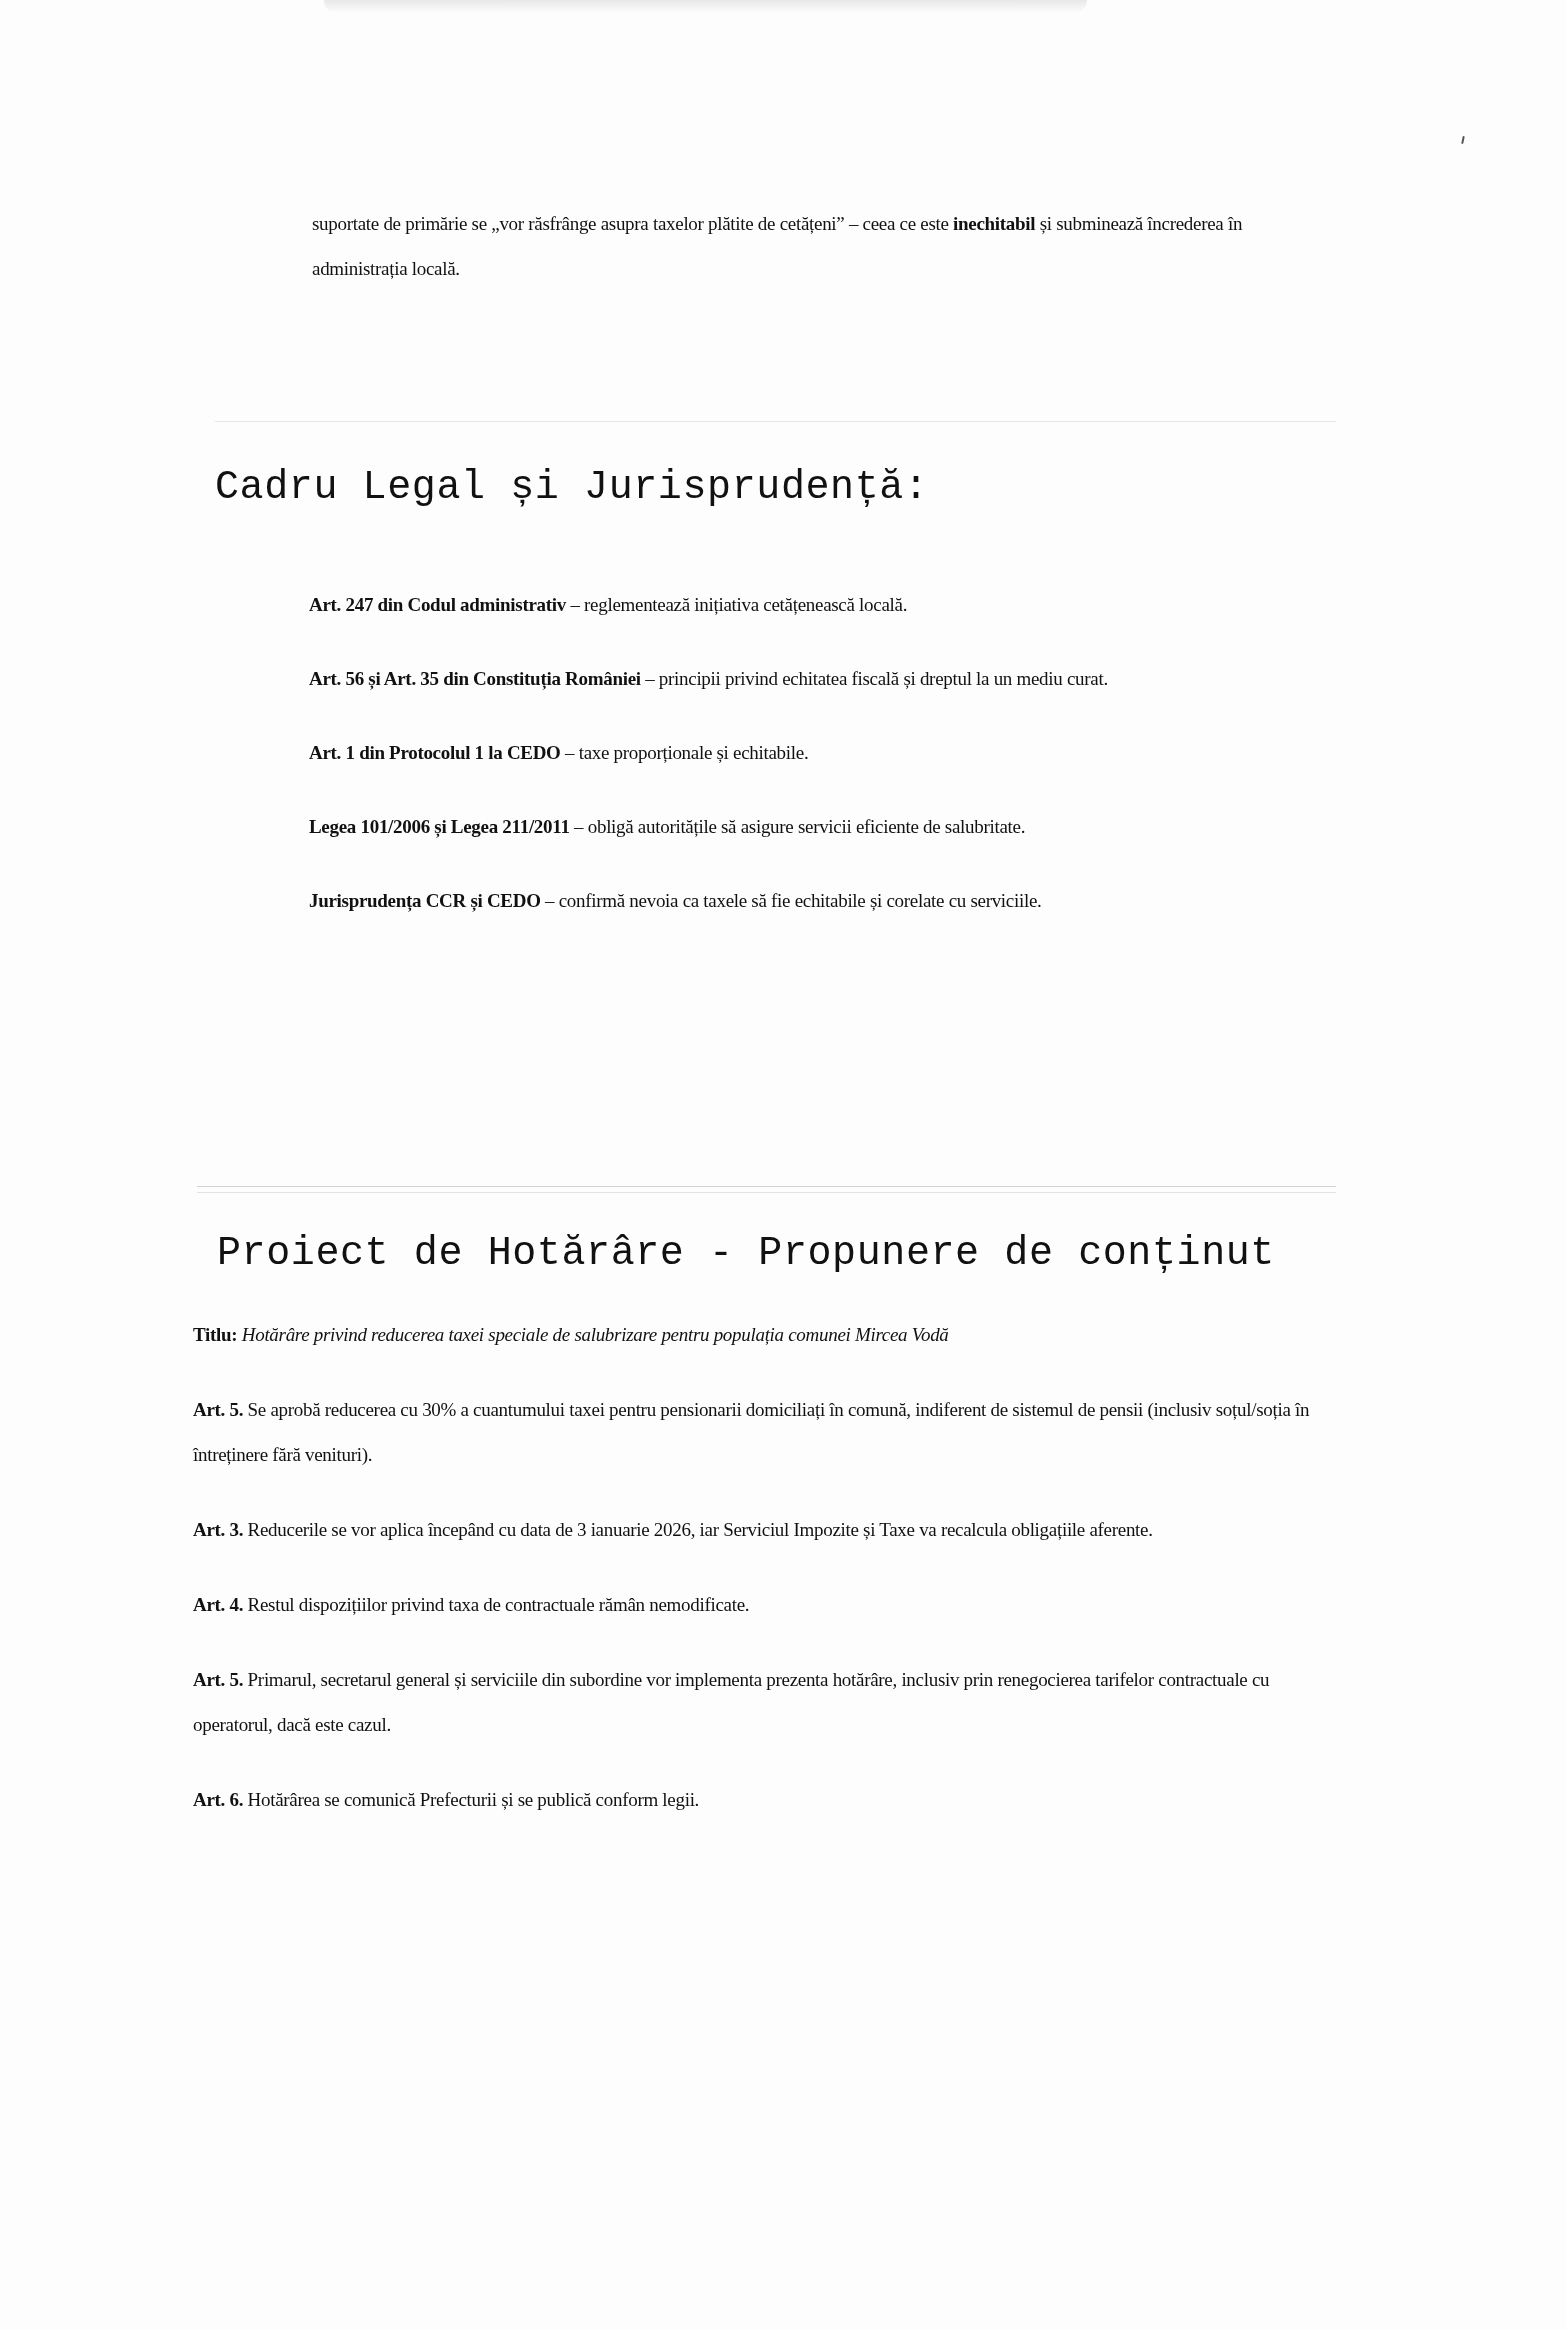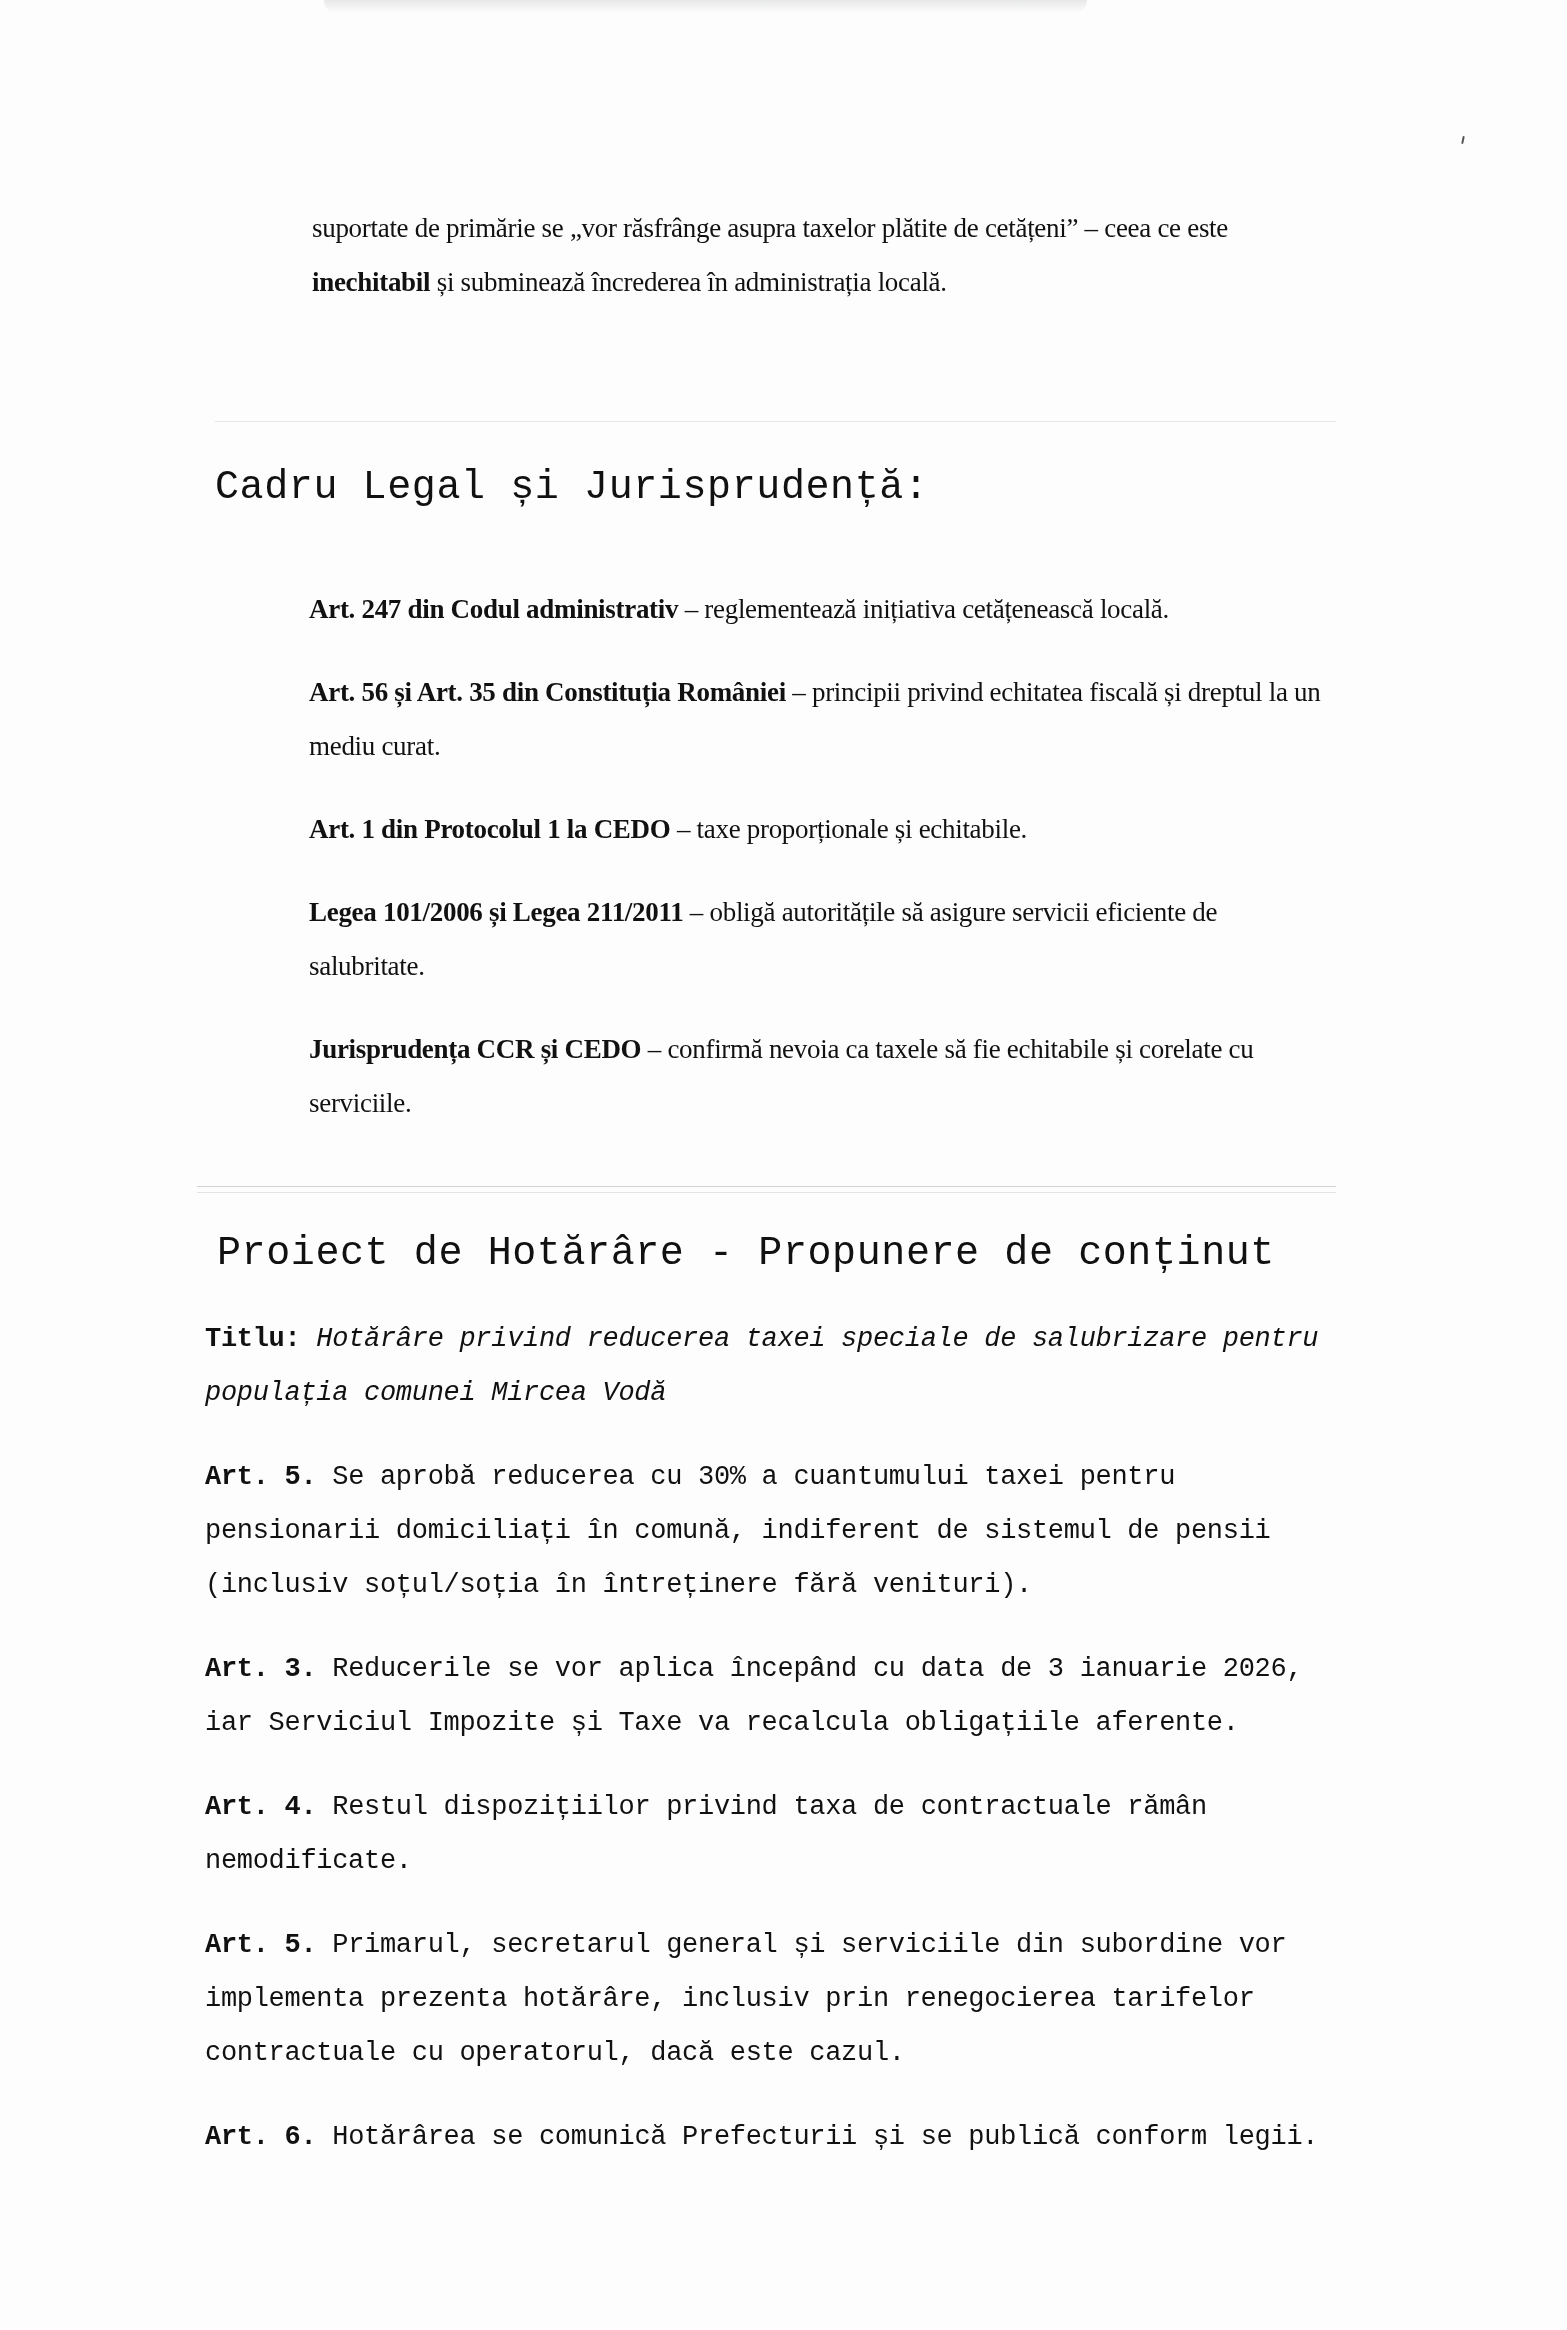--- a/index.html
+++ b/index.html
@@ -31,22 +31,22 @@
     left: 1462px;
     top: 136px;
     width: 2.3px;
     height: 8px;
     background: #555;
     border-radius: 1.2px;
     transform: rotate(12deg);
   }
   .serif {
     font-family: "Liberation Serif", "DejaVu Serif", serif;
-    font-size: 27px;
-    line-height: 54px;
+    font-size: 19px;
+    line-height: 45px;
     letter-spacing: -0.3px;
   }
   .mono {
     font-family: "Liberation Mono", "DejaVu Sans Mono", monospace;
     font-size: 40px;
     letter-spacing: 0.6px;
   }
   .block {
     position: absolute;
   }
@@ -98,24 +98,23 @@
     left: 309px;
     top: 582px;
     width: 1029px;
   }
   #legal-list .item {
     margin-bottom: 29px;
   }
 
   
   #proposal-body {
-    left: 205px;
+    left: 193px;
     top: 1312px;
     width: 1133px;
-    font-family: Liberation Mono, monospace;
   }
   #proposal-body .title-line {
     margin-bottom: 30px;
   }
   #proposal-body .article {
     margin-bottom: 30px;
   }
 </style>
 </head>
 <body>

